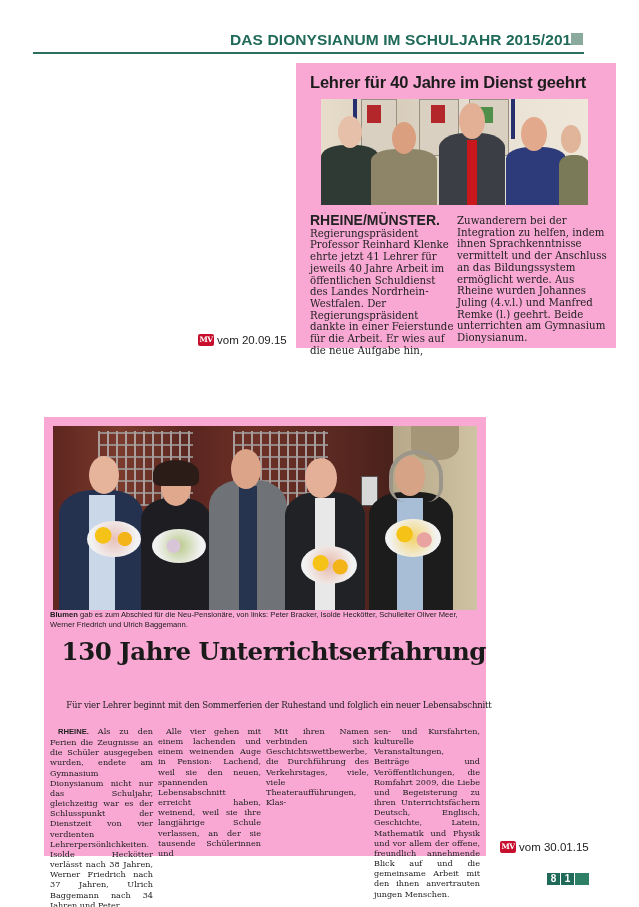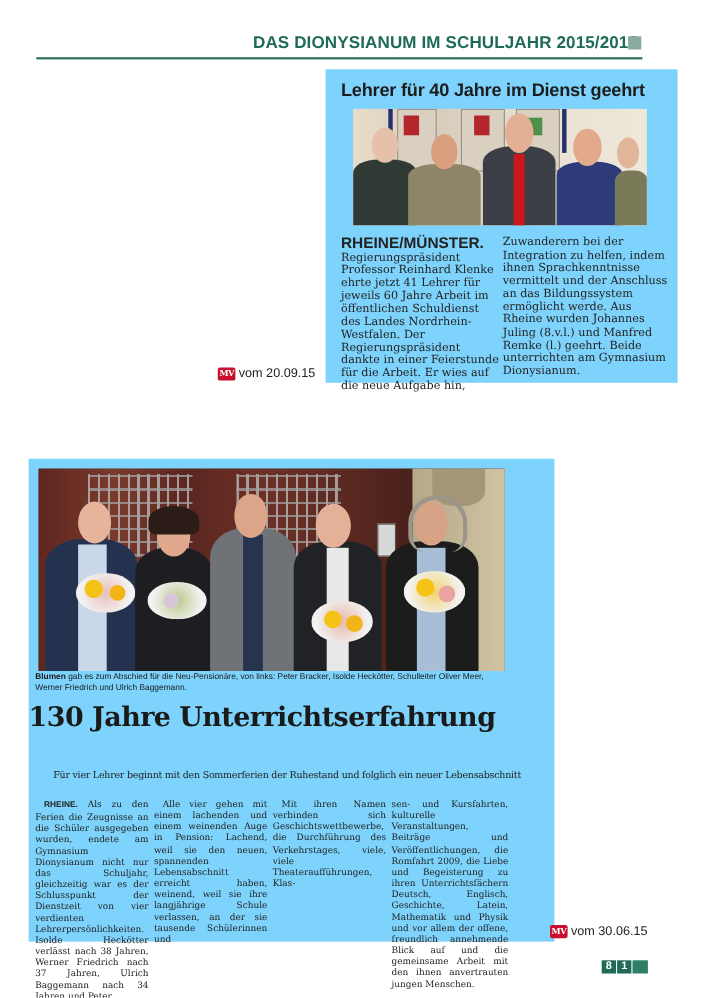--- a/index.html
+++ b/index.html
@@ -1,39 +1,39 @@
 <!DOCTYPE html>
 <html><head>
 <meta charset="utf-8">
 <style>
   html, body { margin:0; padding:0; }
   body { width:639px; height:907px; background:#ffffff; position:relative; overflow:hidden; font-family:"DejaVu Serif", serif; }
   .header-title { position:absolute; left:230px; top:31px; width:335px; text-align:right; font-family:"Liberation Sans", sans-serif; font-weight:bold; font-size:15.5px; letter-spacing:0.1px; color:#1f6a58; white-space:nowrap; }
   .header-square { position:absolute; left:571px; top:33px; width:12px; height:12px; background:#8aaa9d; }
   .header-rule { position:absolute; left:33px; top:52px; width:551px; height:2px; background:#2b6f5e; }
 
-  .clip { position:absolute; background:#7dd3fc; }
+  .clip { position:absolute; background:#f9a8d4; }
   .clip1 { left:296px; top:63px; width:320px; height:285px; }
   .clip1-title { position:absolute; left:14px; top:10px; font-family:"Liberation Sans", sans-serif; font-weight:bold; font-size:16.5px; color:#1c1c1c; white-space:nowrap; letter-spacing:-0.2px; }
   .photo1 { position:absolute; left:25px; top:36px; width:267px; height:106px; overflow:hidden; background:linear-gradient(90deg,#e8dccb 0%,#d8cdbb 30%,#e7e0d3 60%,#efe8da 100%); }
   .col { position:absolute; font-family:"DejaVu Serif", serif; font-size:10.2px; line-height:11.7px; color:#222; }
   .clip1 .col1 { left:14px; top:152px; width:146px; }
   .clip1 .col2 { left:161px; top:152px; width:150px; }
   .dateline { font-family:"Liberation Sans", sans-serif; font-weight:bold; font-size:14px; }
 
   .mv { position:absolute; display:flex; align-items:center; gap:3px; font-family:"Liberation Sans", sans-serif; font-size:11.5px; color:#222; }
   .mv-logo { width:16px; height:12px; background:#c8102e; color:#fff; font-family:"DejaVu Serif", serif; font-weight:bold; font-size:7.5px; line-height:12px; text-align:center; border-radius:2px; letter-spacing:-0.5px; }
   .mv1 { left:198px; top:334px; }
   .mv2 { left:500px; top:841px; }
 
-  .clip2 { left:26px; top:417px; width:442px; height:439px;padding-left:36px; }
+  .clip2 { left:44px; top:417px; width:442px; height:439px; }
   .photo2 { position:absolute; left:9px; top:9px; width:424px; height:184px; overflow:hidden; background:#5a2a22; }
   .caption2 { position:absolute; left:6px; top:193px; width:430px; font-family:"Liberation Sans", sans-serif; font-size:7.6px; line-height:9.5px; color:#1a1a1a; }
   .caption2 b { font-weight:bold; }
-  .headline2 { position:absolute; left:0; top:220px; width:442px; text-align:left; font-family:"DejaVu Serif", serif; font-weight:bold; font-size:24.5px; line-height:30px; color:#1a1a1a; letter-spacing:-0.5px; }
+  .headline2 { position:absolute; left:0; top:220px; width:442px; text-align:right; font-family:"DejaVu Serif", serif; font-weight:bold; font-size:24.5px; line-height:30px; color:#1a1a1a; letter-spacing:-0.5px; }
   .subhead2 { position:absolute; left:0; top:283px; width:470px; text-align:center; font-family:"DejaVu Serif", serif; font-size:8.6px; color:#222; white-space:nowrap; letter-spacing:-0.2px; }
   .clip2 .c { position:absolute; top:309px; width:103px; font-size:8.1px; line-height:10.15px; text-align:justify; color:#222; }
   .clip2 .c1 { left:6px; }
   .clip2 .c2 { left:114px; }
   .clip2 .c3 { left:222px; }
   .clip2 .c4 { left:330px; width:106px; }
   .indent { text-indent:8px; display:block; }
 
   .pagenum { position:absolute; left:547px; top:873px; display:flex; gap:1px; }
   .pagenum span { display:block; width:13px; height:12px; background:#1f6a58; color:#fff; font-family:"Liberation Sans", sans-serif; font-weight:bold; font-size:10px; line-height:12px; text-align:center; }
@@ -70,22 +70,22 @@
     <div class="fig" style="left:50px;width:66px;height:56px;background:#8e8467;"></div>
     <div class="head" style="left:71px;top:23px;width:24px;height:32px;background:#d99f7e;"></div>
     <div class="fig" style="left:118px;width:66px;height:72px;background:#3b3f45;"></div>
     <div style="position:absolute;left:146px;bottom:0;width:10px;height:65px;background:#c8181c;"></div>
     <div class="head" style="left:138px;top:4px;width:26px;height:36px;background:#e3b096;"></div>
     <div class="fig" style="left:185px;width:60px;height:58px;background:#2d3b7a;"></div>
     <div class="head" style="left:200px;top:18px;width:26px;height:34px;background:#e3a98c;"></div>
     <div class="fig" style="left:238px;width:30px;height:50px;background:#7a7a58;"></div>
     <div class="head" style="left:240px;top:26px;width:20px;height:28px;background:#e0b59a;"></div>
   </div>
-  <div class="col col1"><span class="dateline">RHEINE/MÜNSTER.</span> <span>Regierungspräsident Professor Reinhard Klenke ehrte jetzt 41 Lehrer für jeweils 60 Jahre Arbeit im öffentlichen Schuldienst des Landes Nordrhein-Westfalen. Der Regierungspräsident dankte in einer Feierstunde für die Arbeit. Er wies auf die neue Aufgabe hin,</span></div>
-  <div class="col col2">Zuwanderern bei der Integration zu helfen, indem ihnen Sprachkenntnisse vermittelt und der Anschluss an das Bildungssystem ermöglicht werde. Aus Rheine wurden Johannes Juling (8.v.l.) und Manfred Remke (l.) geehrt. Beide unterrichten am Gymnasium Dionysianum.</div>
+  <div class="col col1"><span class="dateline">RHEINE/MÜNSTER.</span> <span>Regierungspräsident Professor Reinhard Klenke ehrte jetzt 41 Lehrer für jeweils 40 Jahre Arbeit im öffentlichen Schuldienst des Landes Nordrhein-Westfalen. Der Regierungspräsident dankte in einer Feierstunde für die Arbeit. Er wies auf die neue Aufgabe hin,</span></div>
+  <div class="col col2">Zuwanderern bei der Integration zu helfen, indem ihnen Sprachkenntnisse vermittelt und der Anschluss an das Bildungssystem ermöglicht werde. Aus Rheine wurden Johannes Juling (4.v.l.) und Manfred Remke (l.) geehrt. Beide unterrichten am Gymnasium Dionysianum.</div>
 </div>
 
 <div class="mv mv1">
   <span class="mv-logo">MV</span>
   <span>vom 20.09.15</span>
 </div>
 
 <div class="clip clip2">
   <div class="photo2" title="Fünf Personen mit Blumensträußen vor einer Holztür">
 
@@ -126,20 +126,20 @@
   <div class="col c c1">
       <span class="indent"><span class="dateline" style="font-size:7.6px">RHEINE.</span> <span>Als zu den Ferien die Zeugnisse an die Schüler ausgegeben wurden, endete am Gymnasium Dionysianum nicht nur das Schuljahr, gleichzeitig war es der Schlusspunkt der Dienstzeit von vier verdienten Lehrerpersönlichkeiten. Isolde Heckötter verlässt nach 38 Jahren, Werner Friedrich nach 37 Jahren, Ulrich Baggemann nach 34 Jahren und Peter</span></span>
     </div>
   <div class="col c c2"><span class="indent">Alle vier gehen mit einem lachenden und einem weinenden Auge in Pension: Lachend, weil sie den neuen, spannenden Lebensabschnitt erreicht haben, weinend, weil sie ihre langjährige Schule verlassen, an der sie tausende Schülerinnen und</span></div>
   <div class="col c c3"><span class="indent">Mit ihren Namen verbinden sich Geschichtswettbewerbe, die Durchführung des Verkehrstages, viele, viele Theateraufführungen, Klas-</span></div>
   <div class="col c c4">sen- und Kursfahrten, kulturelle Veranstaltungen, Beiträge und Veröffentlichungen, die Romfahrt 2009, die Liebe und Begeisterung zu ihren Unterrichtsfächern Deutsch, Englisch, Geschichte, Latein, Mathematik und Physik und vor allem der offene, freundlich annehmende Blick auf und die gemeinsame Arbeit mit den ihnen anvertrauten jungen Menschen.</div>
 </div>
 
 <div class="mv mv2">
   <span class="mv-logo">MV</span>
-  <span>vom 30.06.15</span>
+  <span>vom 30.01.15</span>
 </div>
 
 <div class="pagenum">
   <span>8</span>
   <span>1</span>
   <span class="blank"></span>
 </div>
 
 </body></html>

